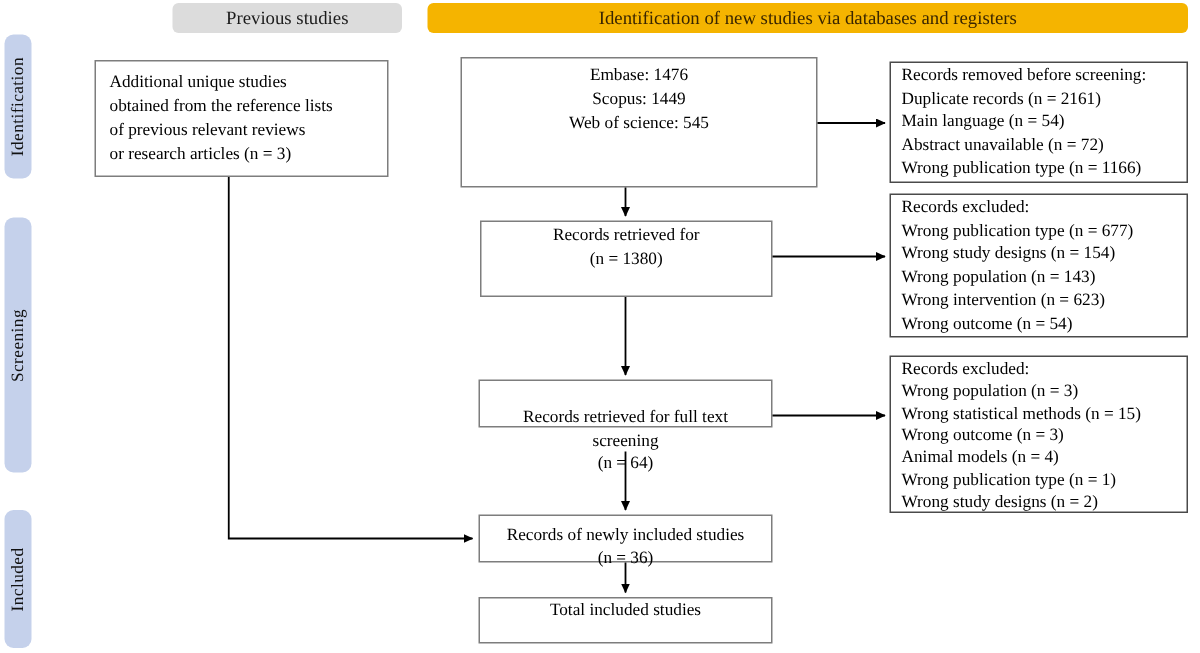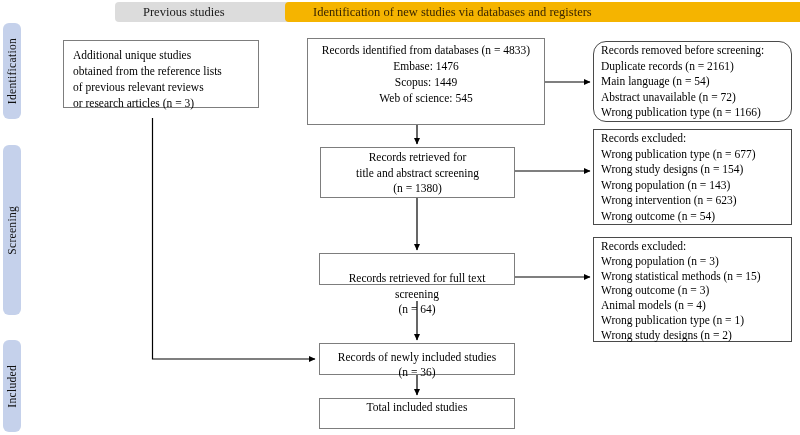--- a/index.html
+++ b/index.html
@@ -8,24 +8,24 @@
     width: 800px;
     height: 435px;
     background: #ffffff;
     font-family: "Liberation Serif", "DejaVu Serif", serif;
     color: #000000;
     overflow: hidden;
   }
   .header {
     position: absolute;
     border-radius: 4px;
+    text-align: center;
     font-size: 12.5px;
     line-height: 20px;
     height: 20px;
-    padding-left: 28px;
   }
   .header-gray {
     left: 115px; top: 2px; width: 153px;
     background: #dcdcdc; color: #1a1a1a;
   }
   .header-orange {
     left: 285px; top: 2px; width: 507px;
     background: #f5b400; color: #3a2600;
   }
   .stage {
@@ -53,27 +53,27 @@
     position: absolute;
     box-sizing: border-box;
     background: #ffffff;
     border: 1px solid #7d7d7d;
     font-size: 11.5px;
     line-height: 16px;
   }
   .box.dark { border-color: #4a4a4a; }
   .box.center { text-align: center; }
   .box.leftalign { text-align: left; }
-  #box-additional        { left: 63px;  top: 40px;  width: 196px; height: 68px;  padding: 6px 6px 0 9px;  line-height: 16px; }
+  #box-additional        { left: 63px;  top: 40px;  width: 196px; height: 78px;  padding: 6px 6px 0 9px;  line-height: 16px; }
   #box-identified        { left: 307px; top: 38px;  width: 238px; height: 87px;  padding-top: 3px;        line-height: 16px; }
   #box-title-abstract    { left: 320px; top: 147px; width: 195px; height: 51px;  padding-top: 2px;        line-height: 15.5px; }
   #box-full-text         { left: 319px; top: 253px; width: 196px; height: 32px;  padding-top: 17px;        line-height: 15.5px; }
   #box-newly-included    { left: 319px; top: 343px; width: 196px; height: 32px;  padding-top: 6px;        line-height: 14.5px; }
   #box-total-included    { left: 319px; top: 398px; width: 196px; height: 31px;  padding-top: 1px;        line-height: 14.5px; }
-  #box-removed           { left: 593px; top: 41px;  width: 199px; height: 81px;  padding: 1px 4px 0 7px;  line-height: 15.5px; border-radius: 13px; }
+  #box-removed           { left: 593px; top: 41px;  width: 199px; height: 81px;  padding: 1px 4px 0 7px;  line-height: 15.5px; }
   #box-excluded-ta       { left: 593px; top: 129px; width: 199px; height: 96px;  padding: 1px 4px 0 7px;  line-height: 15.5px; }
   #box-excluded-ft       { left: 593px; top: 237px; width: 199px; height: 105px; padding: 1px 4px 0 7px;  line-height: 14.8px; }
   .connectors {
     position: absolute;
     left: 0; top: 0;
     pointer-events: none;
   }
 </style>
 </head>
 <body>
@@ -94,29 +94,27 @@
   </div>
 
   <div class="box leftalign" id="box-additional">
     <div>Additional unique studies</div>
     <div>obtained from the reference lists</div>
     <div>of previous relevant reviews</div>
     <div>or research articles (n = 3)</div>
   </div>
 
   <div class="box center" id="box-identified">
-    <div>Records identified from databases (n = 4833)</div>
     <div>Embase: 1476</div>
     <div>Scopus: 1449</div>
     <div>Web of science: 545</div>
   </div>
 
   <div class="box center" id="box-title-abstract">
     <div>Records retrieved for</div>
-    <div>title and abstract screening</div>
     <div>(n = 1380)</div>
   </div>
 
   <div class="box center" id="box-full-text">
     <div>Records retrieved for full text</div>
     <div>screening</div>
     <div>(n = 64)</div>
   </div>
 
   <div class="box center" id="box-newly-included">

